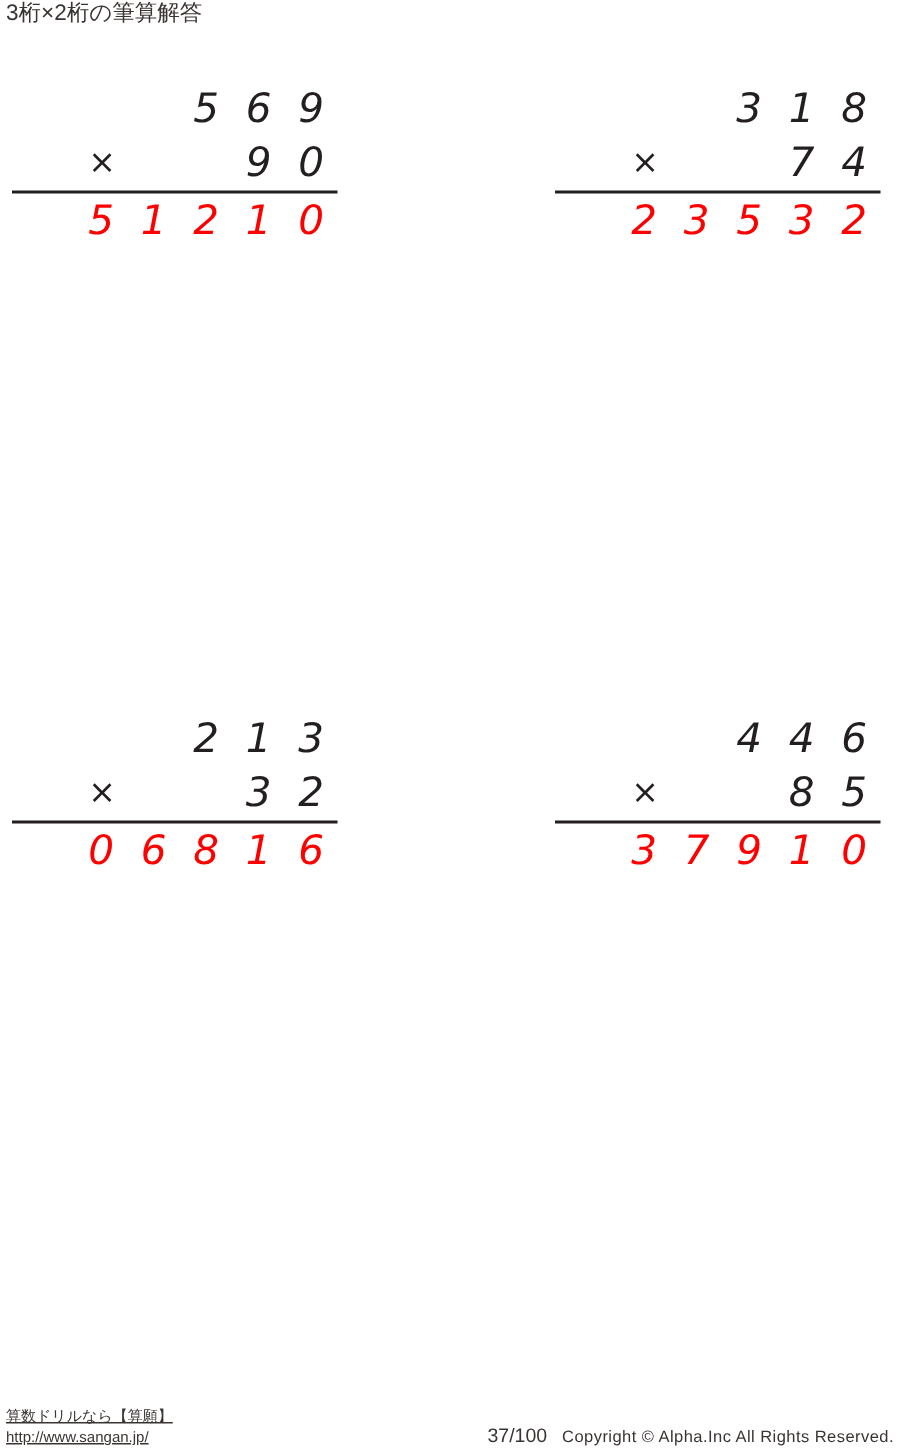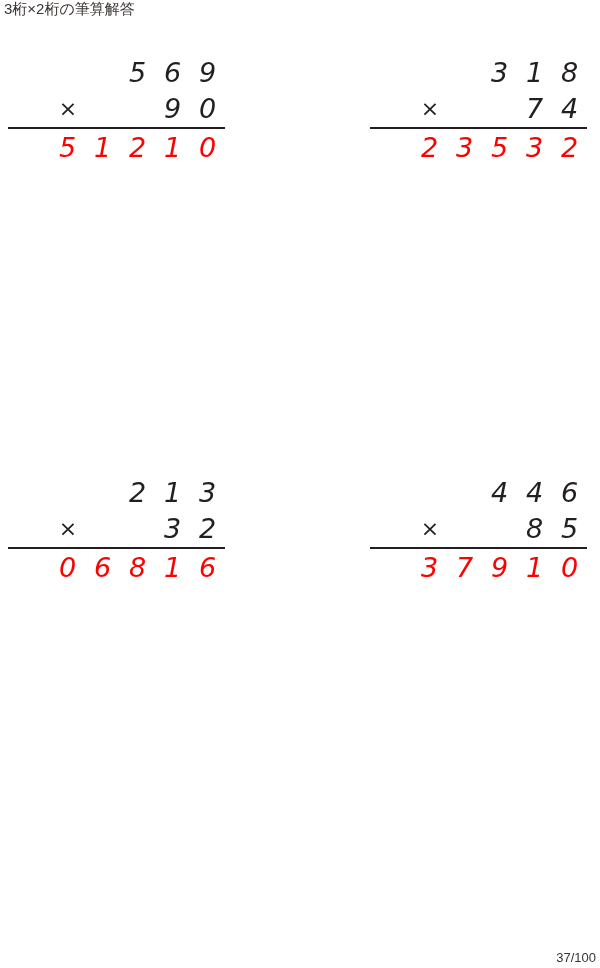--- a/index.html
+++ b/index.html
@@ -274,16 +274,21 @@
           <span class="digit">1</span>
           <span class="digit">0</span>
         </div>
       </div>
     </div>
 
   </div>
 </div>
 
 <div class="footer">
+  <div class="footer-left">
+    <span class="link">算数ドリルなら【算願】</span>
+    <span class="link">http://www.sangan.jp/</span>
+  </div>
   <div class="footer-right">
     <span class="page-number">37/100</span>
+    <span class="copyright">Copyright © Alpha.Inc All Rights Reserved.</span>
   </div>
 </div>
 
 </body></html>

